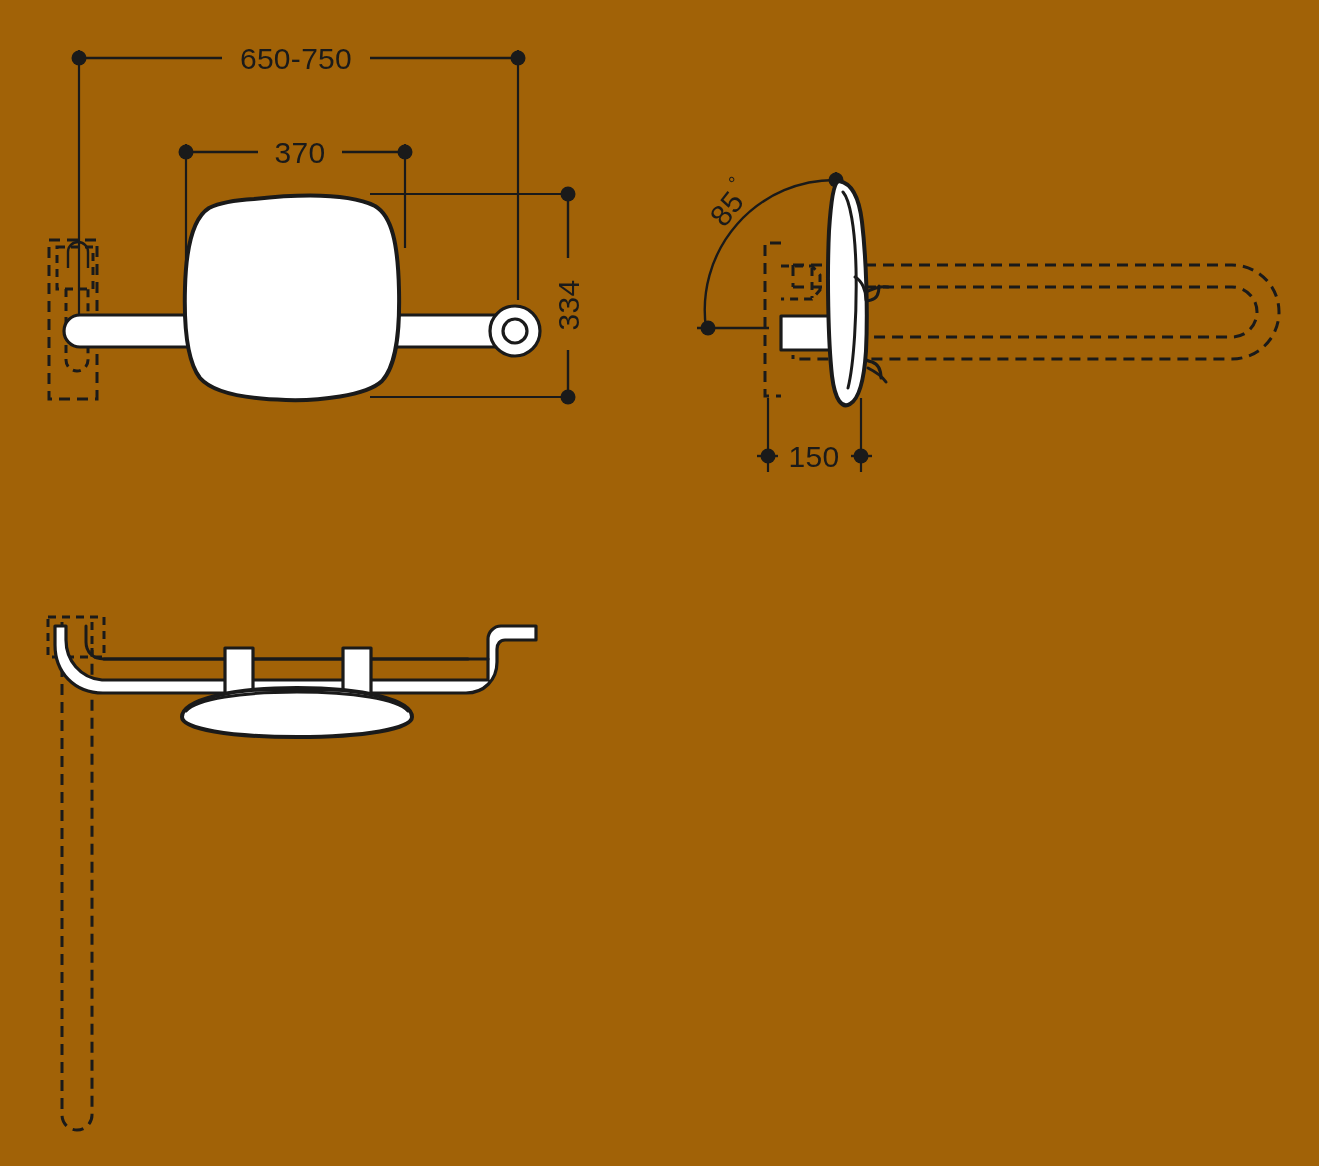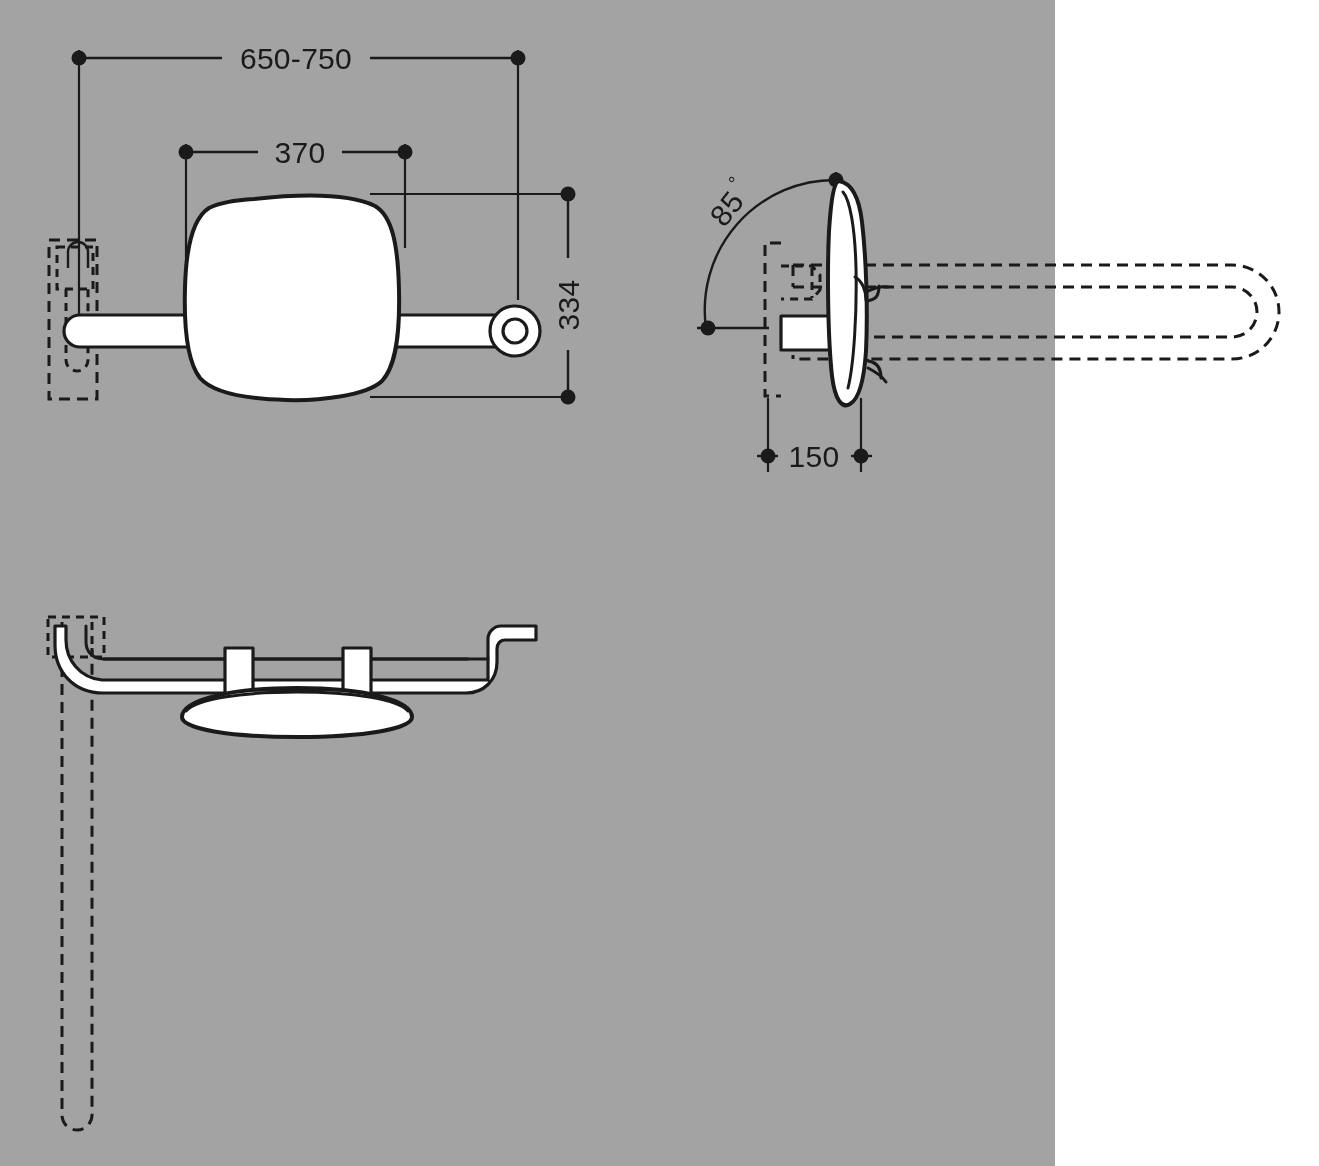--- a/index.html
+++ b/index.html
@@ -8,23 +8,23 @@
     background: #ffffff;
   }
   body {
     width: 1319px;
     height: 1166px;
     font-family: "Liberation Sans", sans-serif;
     overflow: hidden;
   }
   #drawing-sheet {
     position: relative;
-    width: 1055px;
+    width: 1319px;
     height: 1166px;
-    background: #a3a3a3;
+    background: #a16207;
   }
   svg.tech-drawing {
     display: block;
     width: 1319px;
     height: 1166px;
   }
   .solid-line {
     fill: none;
     stroke: #1a1a1a;
     stroke-width: 3;

